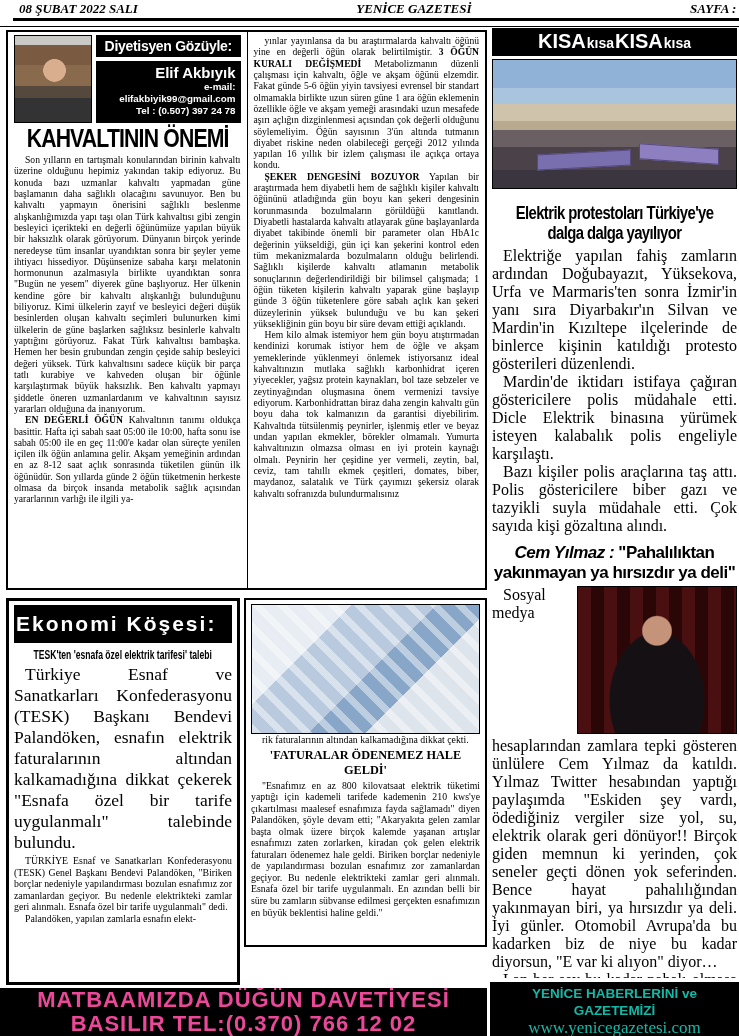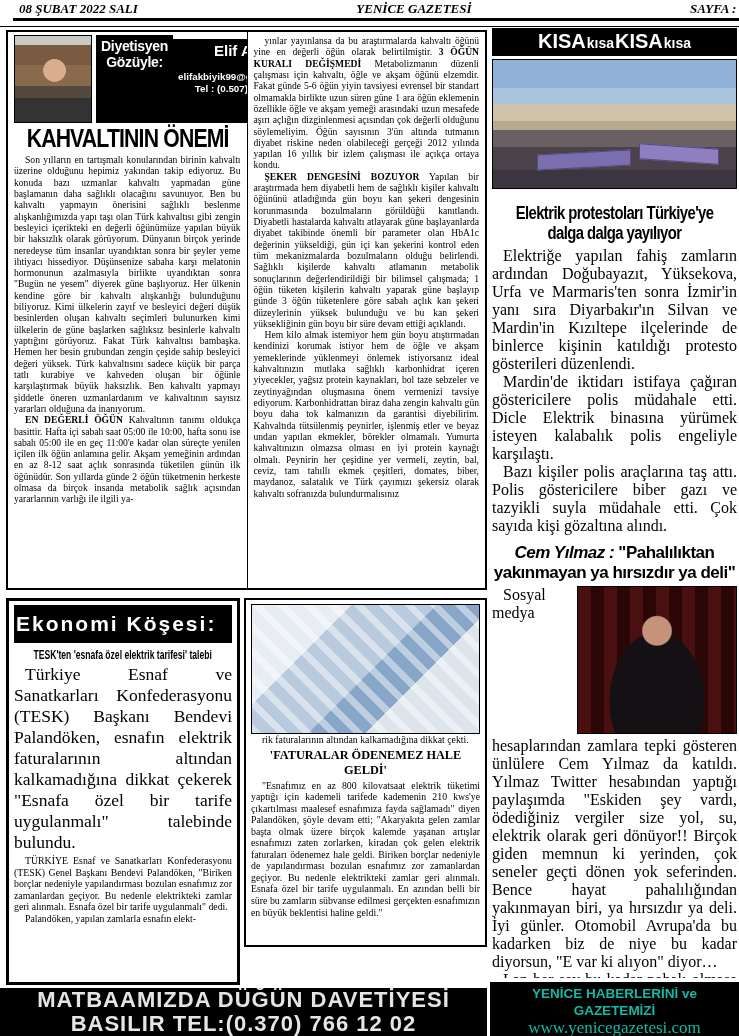--- a/index.html
+++ b/index.html
@@ -24,21 +24,21 @@
   #diyet-photo{width:76px;height:86px;flex:0 0 76px;border:1px solid #000;
      background:
        radial-gradient(circle at 52% 40%, #d9ae8e 0 17%, rgba(0,0,0,0) 18%),
        linear-gradient(180deg,#c9c9c6 0 10%, #7a5a40 10% 34%, #8a6a4d 34% 58%, #55483c 58% 72%, #333 72% 100%);}
   .blackbox{background:#000;color:#fff;padding:3px 5px;}
   #diyet-kicker{font-family:"Liberation Sans",sans-serif;font-weight:bold;font-size:14px;
                 letter-spacing:-0.3px;text-align:center;}
   #diyet-contact{margin-top:4px;text-align:right;font-family:"Liberation Sans",sans-serif;flex:1;}
   #diyet-author{font-weight:bold;font-size:15px;}
   #diyet-email,#diyet-tel{font-weight:bold;font-size:9.8px;line-height:1.25;}
-  #diyet-boxes{display:flex;flex-direction:row;flex:1;}
+  #diyet-boxes{display:flex;flex-direction:column;flex:1;}
   h1#kahvalti{margin:3px 0 3px;text-align:center;font-family:"Liberation Sans",sans-serif;
       font-size:25px;letter-spacing:-1px;line-height:1;}
   
   #eco-left{left:6px;top:598px;width:234px;height:387px;border:3px solid #000;padding:4px 5px;}
   #eco-kicker{font-family:"Liberation Sans",sans-serif;font-weight:bold;font-size:21px;
       letter-spacing:2px;text-align:left;padding:7px 2px;}
   #eco-sub{font-family:"Liberation Sans",sans-serif;font-weight:bold;font-size:13px;
       white-space:nowrap;margin:4px 0 2px;transform:scaleX(0.66);width:152%;margin-left:-26%;
       display:block;text-align:center;}
   #eco-lead{font-size:17.5px;line-height:1.2;text-align:justify;margin:1px 0 2px;}
@@ -67,21 +67,21 @@
       font-size:17.5px;line-height:1.15;letter-spacing:-0.7px;}
   #cem-head{margin:8px 0 4px;text-align:center;font-family:"Liberation Sans",sans-serif;
       font-weight:bold;font-size:17px;line-height:1.15;letter-spacing:-0.5px;}
   #cem-head .cem-name{font-style:italic;}
   #cem-photo{float:right;width:158px;height:146px;margin:0 0 3px 6px;border:1px solid #000;
      background:
        radial-gradient(circle at 50% 30%, #c4937a 0 11%, rgba(0,0,0,0) 12%),
        radial-gradient(ellipse at 50% 78%, #151014 0 42%, rgba(0,0,0,0) 43%),
        repeating-linear-gradient(90deg,#4a0f10 0 13px,#2a0607 13px 26px);}
   
-  #banner{left:0;top:988px;width:487px;height:48px;background:#000;color:#e5e5e5;text-align:center;
+  #banner{left:0;top:988px;width:487px;height:48px;background:#000;color:#ec4899;text-align:center;
       font-family:"Liberation Sans",sans-serif;font-weight:bold;}
   #banner div{font-size:22px;line-height:24px;letter-spacing:1px;}
   #web-box{left:490px;top:982px;width:249px;height:54px;background:#000;color:#14b8a6;text-align:center;
       padding-top:3px;}
   #web-line1{font-family:"Liberation Sans",sans-serif;font-weight:bold;font-size:13.5px;line-height:17px;}
   #web-line2{font-size:17px;line-height:18px;}
   .clear{clear:both;}
 </style>
 </head>
 <body>

